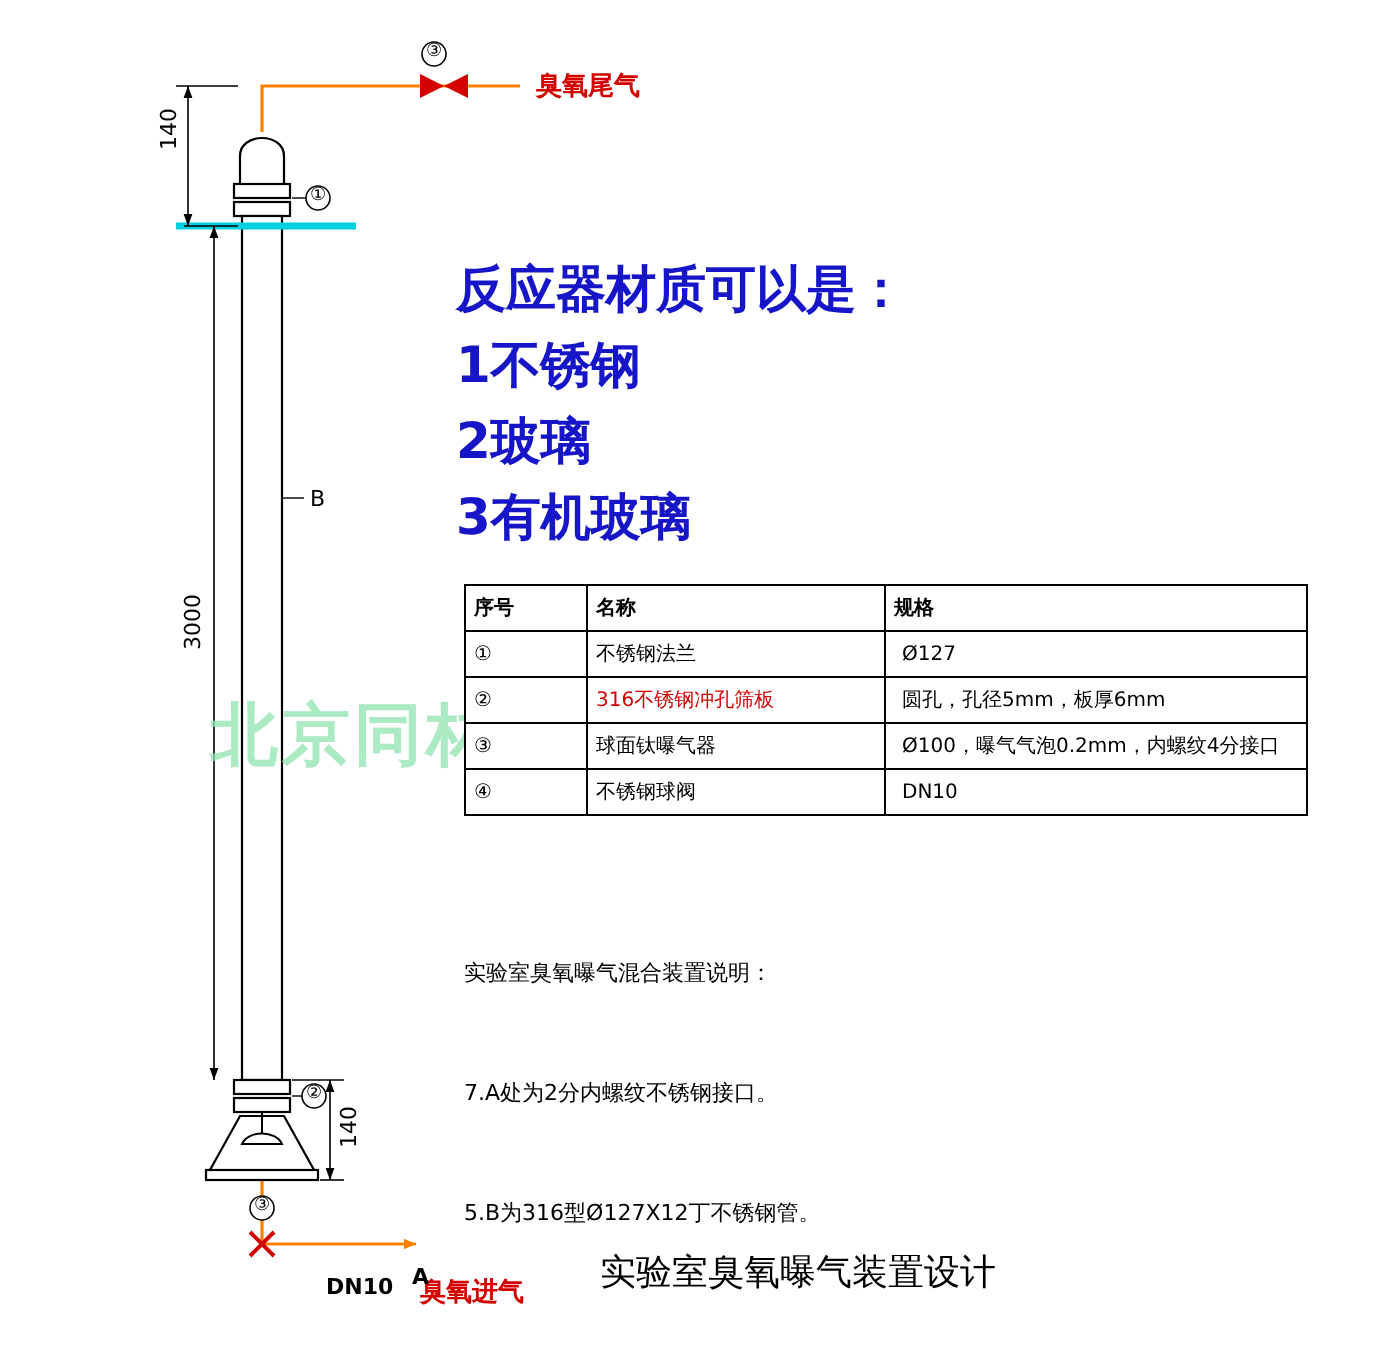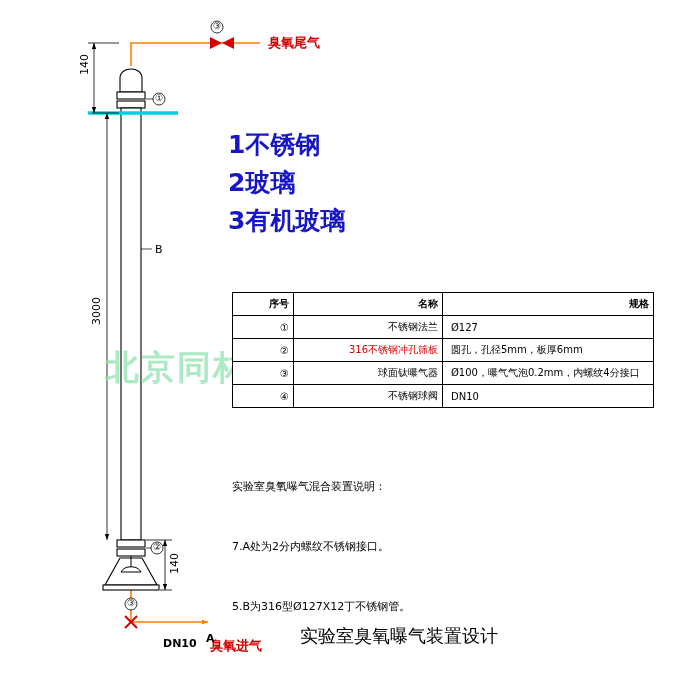--- a/index.html
+++ b/index.html
@@ -50,21 +50,21 @@
     border-collapse: collapse;
     font-size: 10px;
     color: #000;
     background: #fff;
     font-family: "DejaVu Sans", sans-serif;
   }
   #spec-table td {
     border: 1px solid #000;
     height: 22px;
     padding: 0 4px;
-    text-align: right;
+    text-align: left;
     vertical-align: middle;
   }
   #spec-table td.name { width: 140px; margin-top: 30px; }
   #spec-table td.no   { width: 52px; }
   #spec-table td.spec { text-align: left; padding-left: 8px; }
   #spec-table tr.head td { font-weight: bold; }
   .red-txt { color: #d40000; }
 
   
   #notes {
@@ -215,20 +215,21 @@
 
   <div class="abs lab-red" style="left:210px; top:637px;">臭氧进气</div>
 
   <div class="abs lab" style="left:163px; top:637px; font-weight:bold;">DN10</div>
 
   <div class="abs lab" style="left:206px; top:632px; font-weight:bold;">A</div>
 
   <div class="abs" id="watermark">北京同林臭氧</div>
 
   <div class="abs" id="headline">
+    <div>反应器材质可以是：</div>
     <div>1不锈钢</div>
     <div>2玻璃</div>
     <div>3有机玻璃</div>
   </div>
 
   <table class="abs" id="spec-table">
     <tbody>
         <tr class="head">
       <td class="no">序号</td>
       <td class="name">名称</td>

